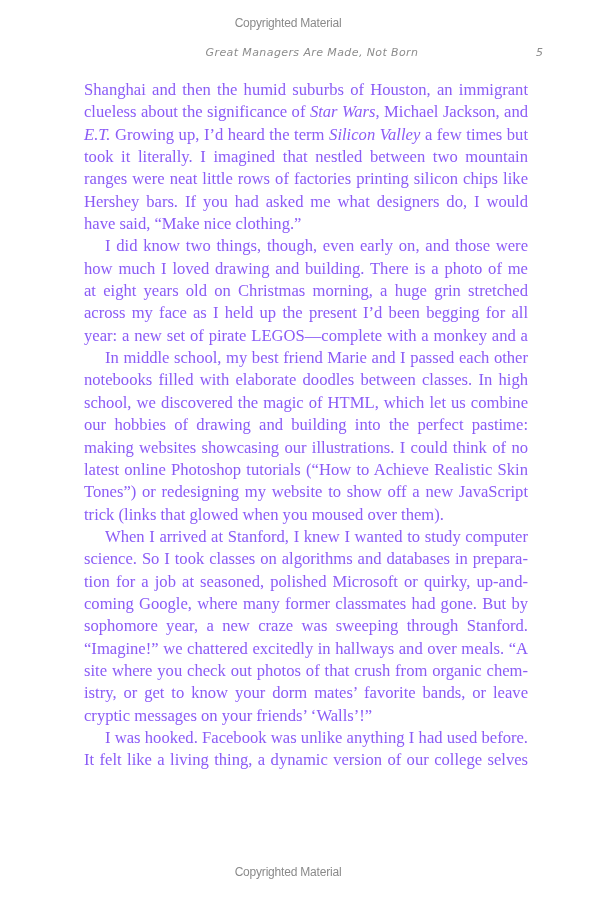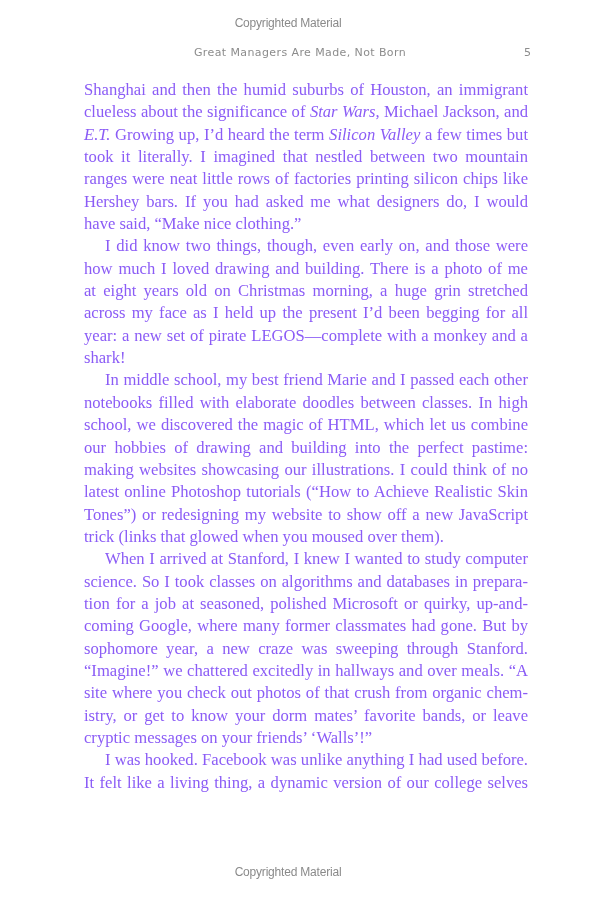--- a/index.html
+++ b/index.html
@@ -21,23 +21,24 @@
       font-family: "Liberation Sans", sans-serif;
       font-size: 12px;
       color: #8a8a8a;
       letter-spacing: -0.2px;
     }
     .watermark.top { top: 16px; }
     .watermark.bottom { top: 865px; }
     .running-head {
       position: absolute;
       top: 44px;
-      left: 0;
+      left: 12px;
       width: 476px;
       height: 18px;
+      font-style: italic;
     }
     .running-title {
       position: absolute;
       left: 0;
       width: 600px;
       text-align: center;
       font-family: "DejaVu Sans", sans-serif;
       font-size: 11px;
       letter-spacing: 0.4px;
       color: #8c8c8c;
@@ -95,21 +96,20 @@
   <span class="line"><span>took it literally. I imagined that nestled between two mountain</span></span>
   <span class="line"><span>ranges were neat little rows of factories printing silicon chips like</span></span>
   <span class="line"><span>Hershey bars. If you had asked me what designers do, I would</span></span>
   <span class="line last"><span>have said, “Make nice clothing.”</span></span>
 
   <span class="line indent"><span>I did know two things, though, even early on, and those were</span></span>
   <span class="line"><span>how much I loved drawing and building. There is a photo of me</span></span>
   <span class="line"><span>at eight years old on Christmas morning, a huge grin stretched</span></span>
   <span class="line"><span>across my face as I held up the present I’d been begging for all</span></span>
   <span class="line"><span>year: a new set of pirate LEGOS—complete with a monkey and a</span></span>
-  <span class="line last"><span>shark!</span></span>
 
   <span class="line indent"><span>In middle school, my best friend Marie and I passed each other</span></span>
   <span class="line"><span>notebooks filled with elaborate doodles between classes. In high</span></span>
   <span class="line"><span>school, we discovered the magic of HTML, which let us combine</span></span>
   <span class="line"><span>our hobbies of drawing and building into the perfect pastime:</span></span>
   <span class="line"><span>making websites showcasing our illustrations. I could think of no</span></span>
   <span class="line"><span>latest online Photoshop tutorials (“How to Achieve Realistic Skin</span></span>
   <span class="line"><span>Tones”) or redesigning my website to show off a new JavaScript</span></span>
   <span class="line last"><span>trick (links that glowed when you moused over them).</span></span>
 

